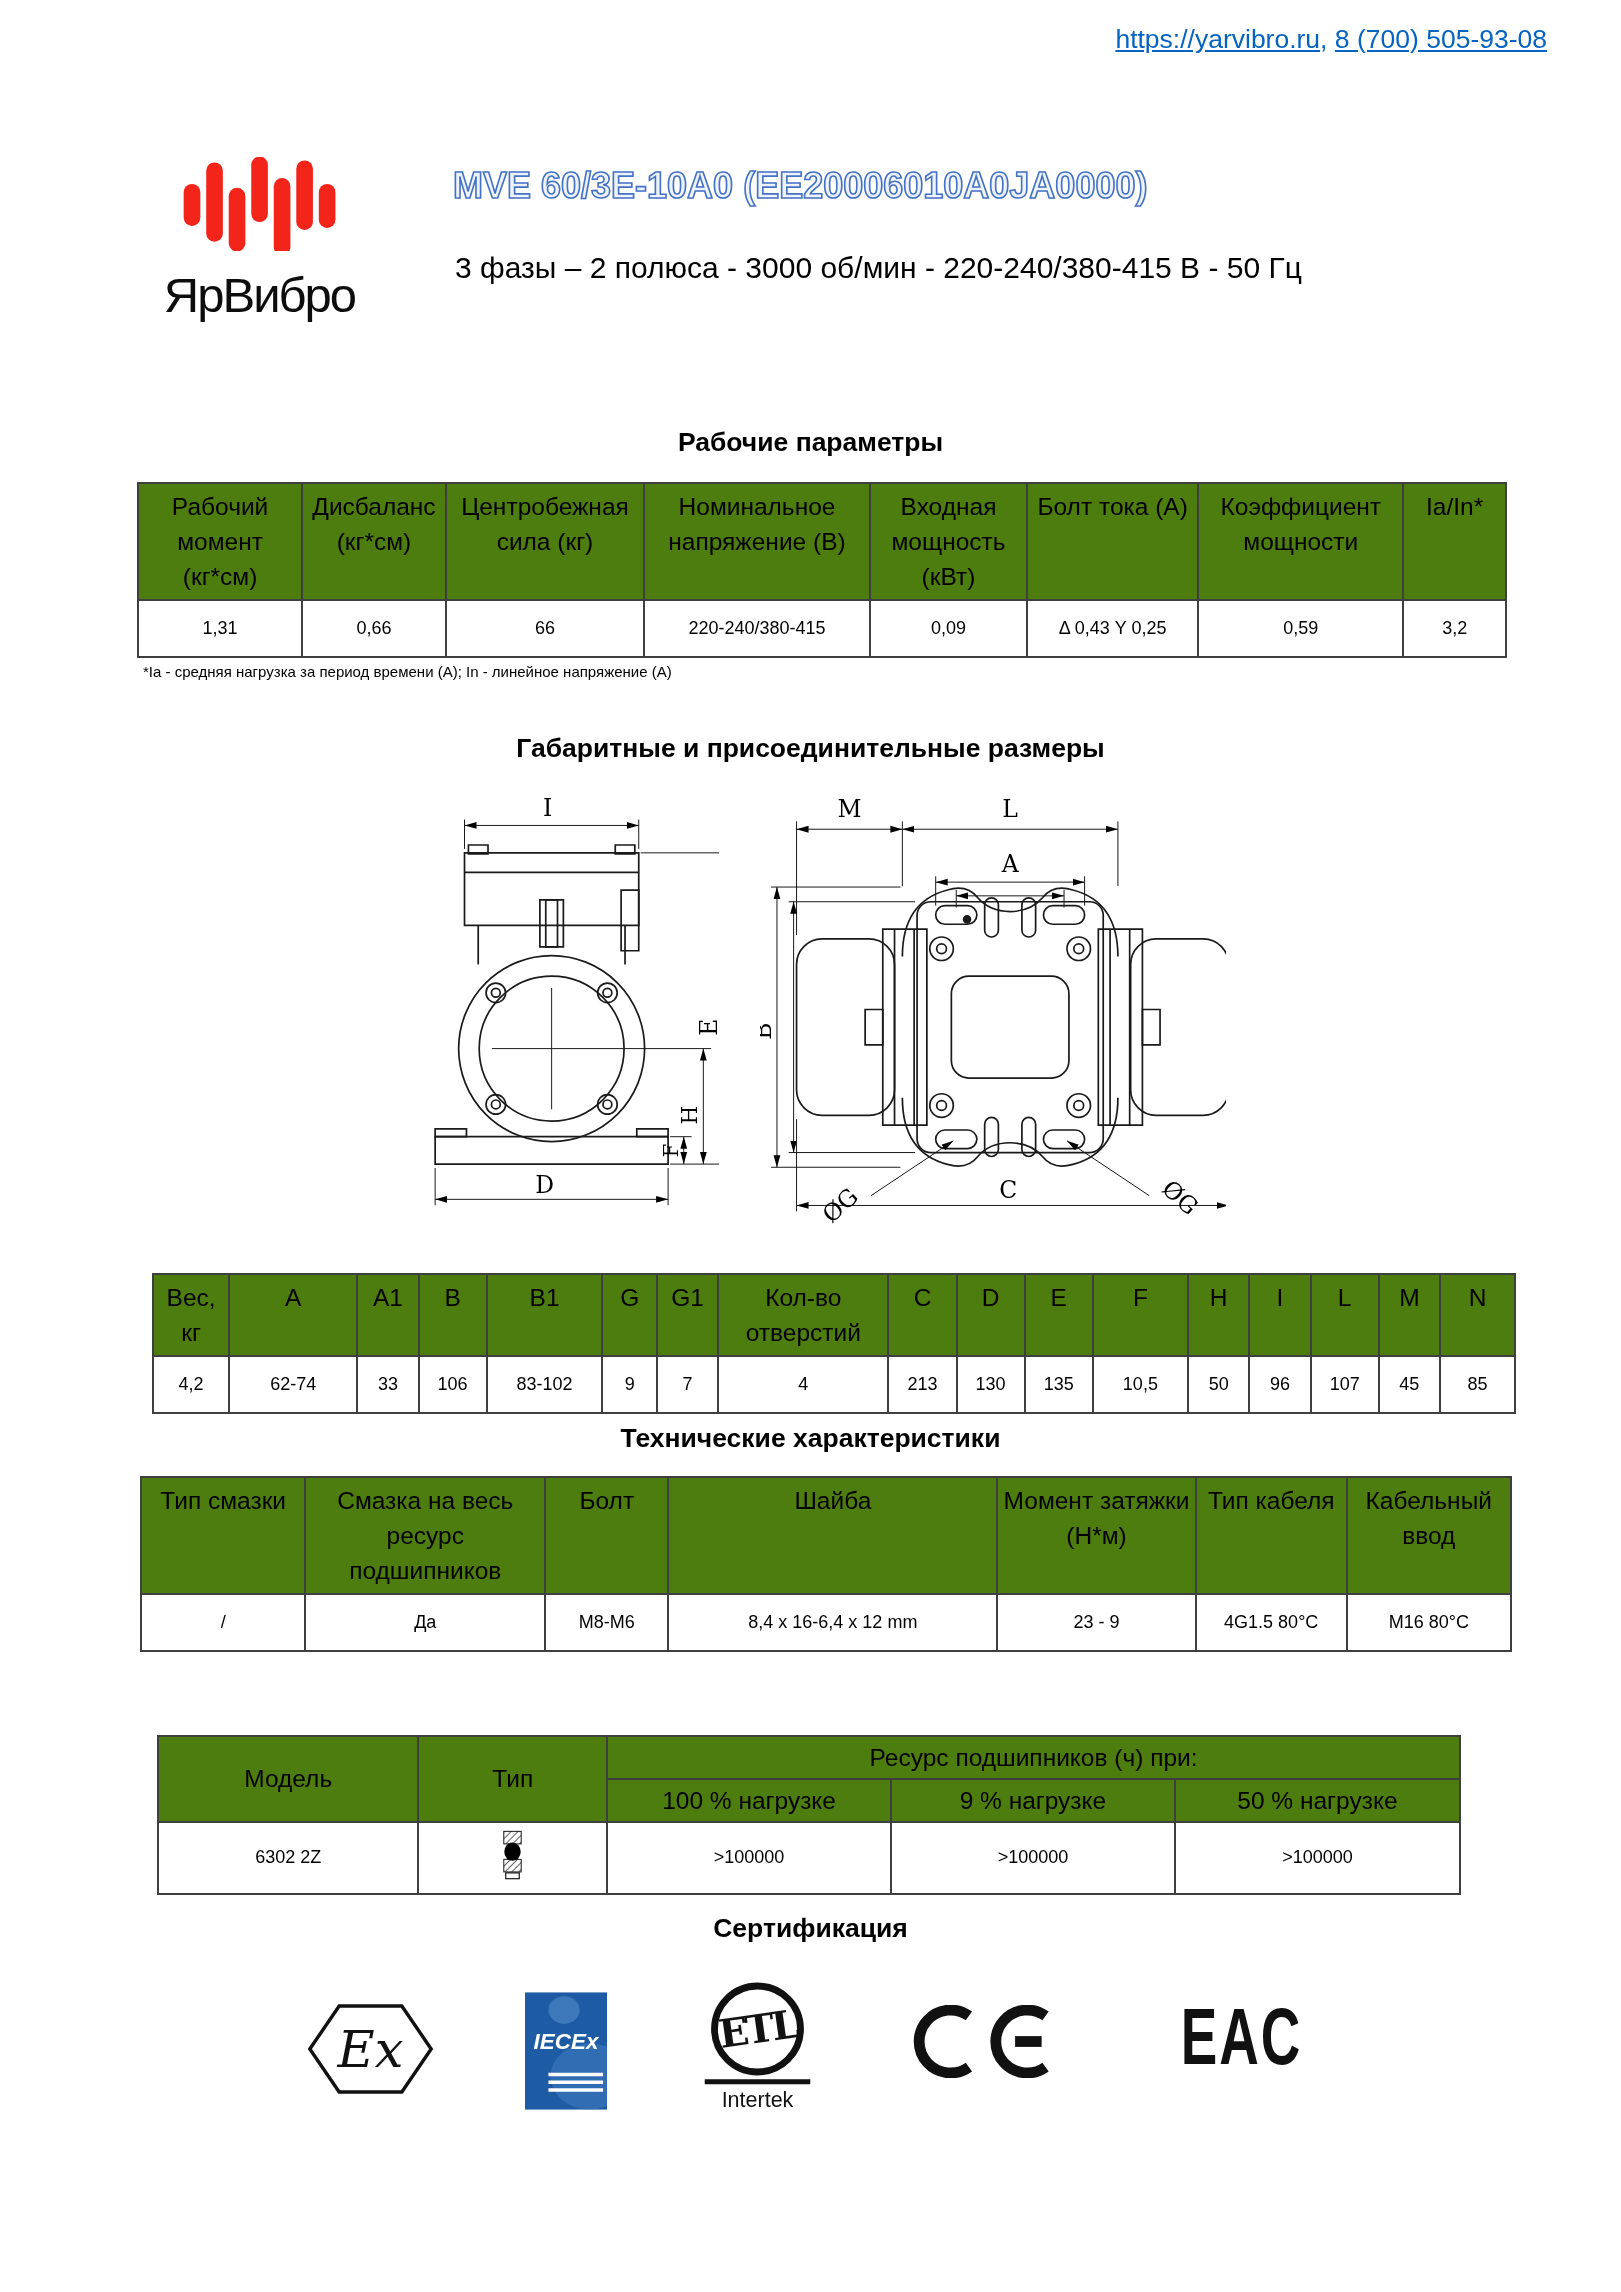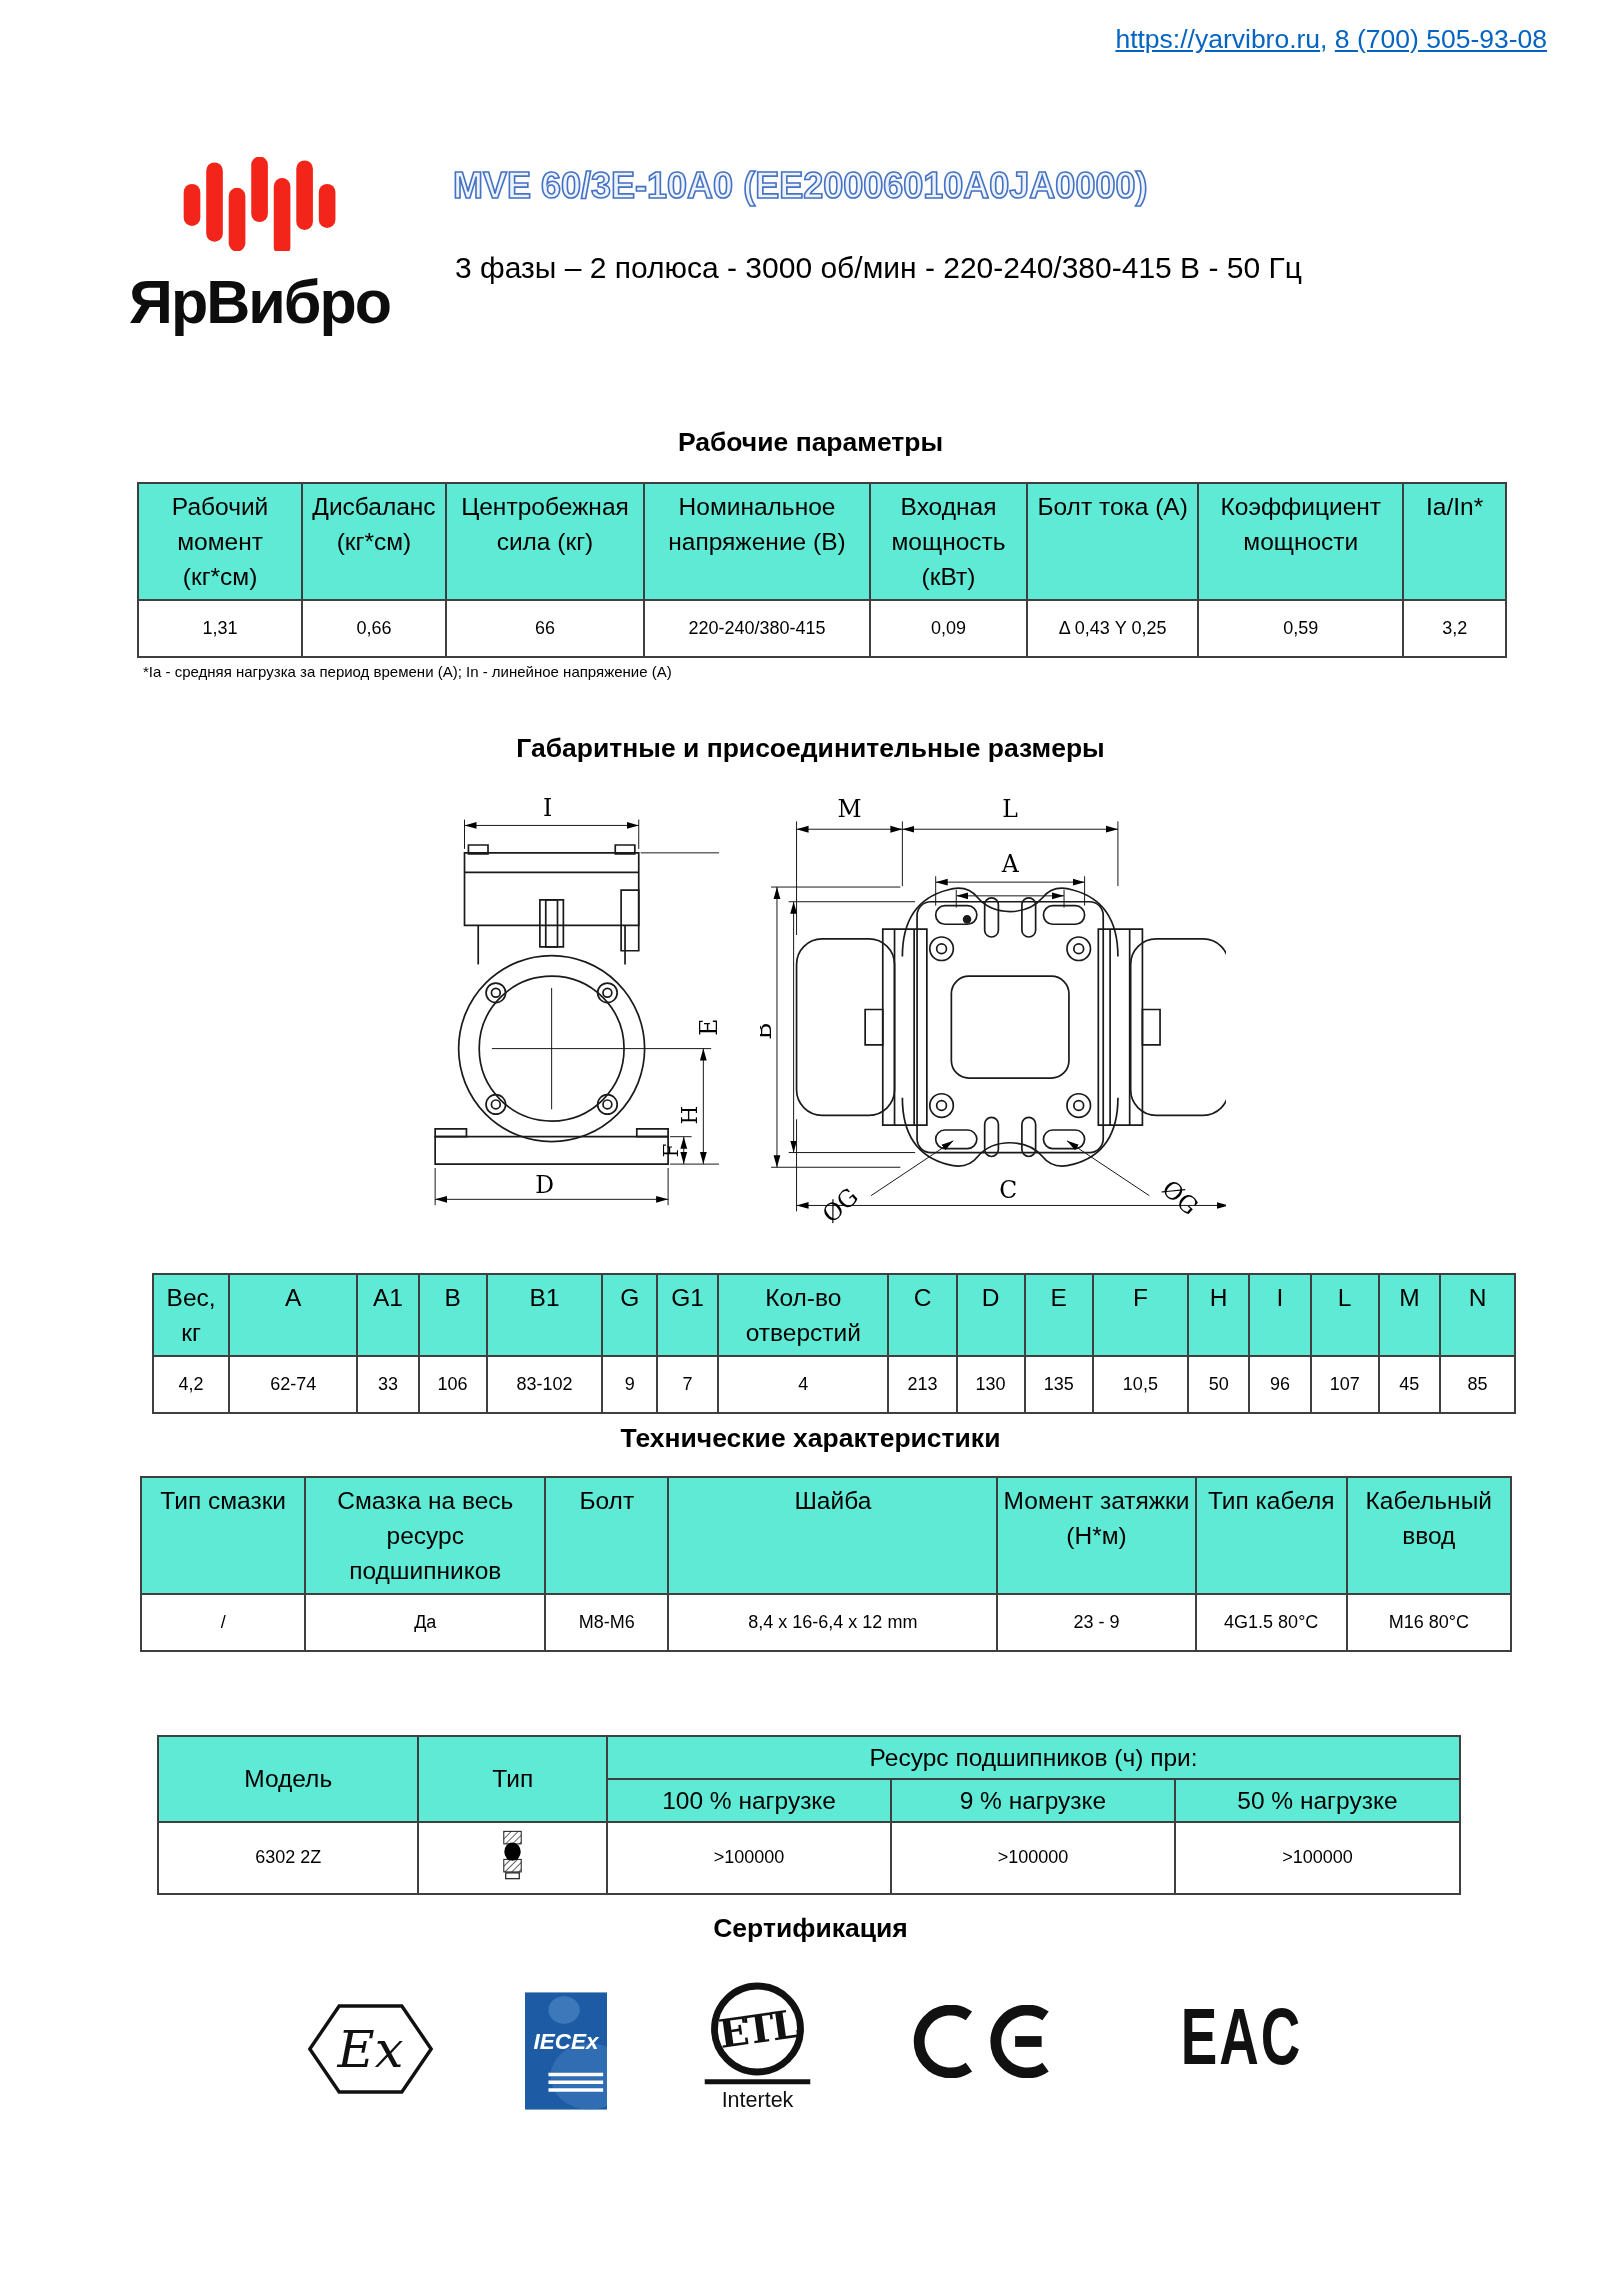--- a/index.html
+++ b/index.html
@@ -7,37 +7,37 @@
         font-family:"Liberation Sans",sans-serif;color:#111;overflow:hidden;}
 
   
   #hdr-links{position:absolute;top:23.5px;right:74px;font-size:26.5px;}
   #hdr-links a{color:#0563C1;text-decoration:underline;cursor:pointer;}
   #hdr-links .sep{color:#0563C1;text-decoration:none;}
 
   
   #logo-icon{position:absolute;left:182px;top:157px;}
   #brand{position:absolute;left:94px;top:267px;width:331px;text-align:center;
-         font-size:61px;font-weight:bold;letter-spacing:-2px;color:#0d0d0d;}
+         font-size:49px;font-weight:normal;letter-spacing:-2px;color:#0d0d0d;}
 
   
   #title{position:absolute;left:453px;top:165px;font-size:36px;font-weight:bold;
          color:#EDF2FB;-webkit-text-stroke:1.6px #4472C4;text-shadow:0 0 1px #4472C4;}
   #subtitle{position:absolute;left:455px;top:251px;font-size:30px;color:#000;}
 
   .sec-h{position:absolute;left:0;width:100%;text-align:center;
          font-size:26.5px;font-weight:bold;color:#000;}
 
   
   table.tbl{position:absolute;border-collapse:collapse;table-layout:fixed;
             font-size:24.5px;color:#000;}
   table.tbl th,table.tbl td{border:2px solid #3f3f3f;text-align:center;
             padding:4.9px 3.9px;overflow:hidden;}
   table.tbl{border:2.9px solid #3f3f3f;}
-  table.tbl th{background:#5eead4;font-weight:normal;vertical-align:top;
+  table.tbl th{background:#4d7c0f;font-weight:normal;vertical-align:top;
             line-height:35px;}
   table.tbl td{background:#fff;height:45px;font-size:18px;vertical-align:middle;}
 
   #t1{top:482px;left:137px;width:1370px;}
   #t2{top:1253px;left:152px;width:1364px;margin-top:20px;}
   #t3{top:1476px;left:140px;width:1372px;}
   #t4{top:1735px;left:157px;width:1304px;}
   #t4 td{height:61px;}
   #t4 th{vertical-align:middle;line-height:31px;}
 

